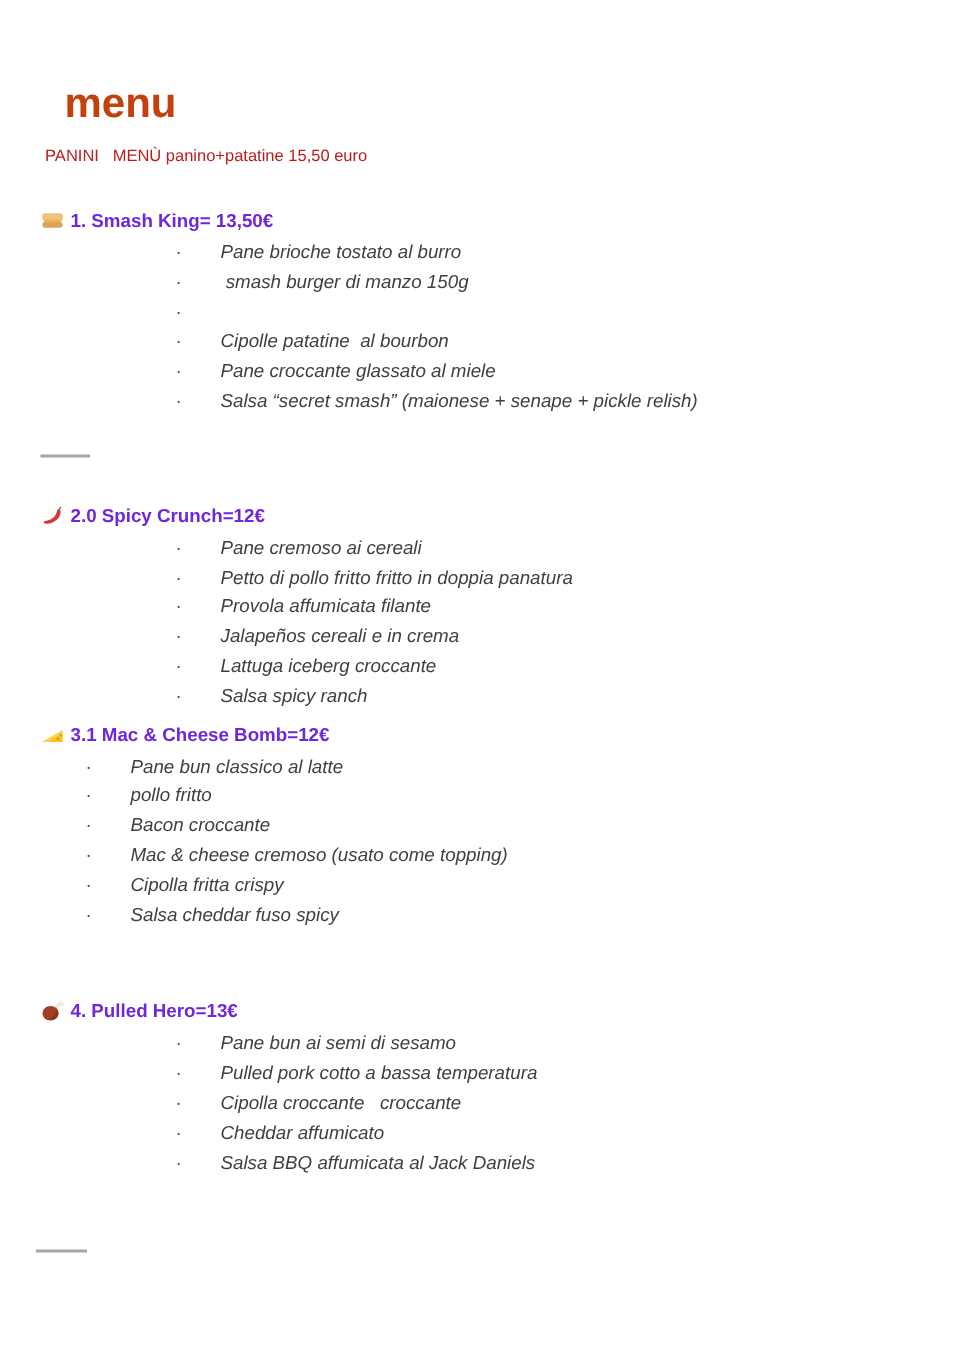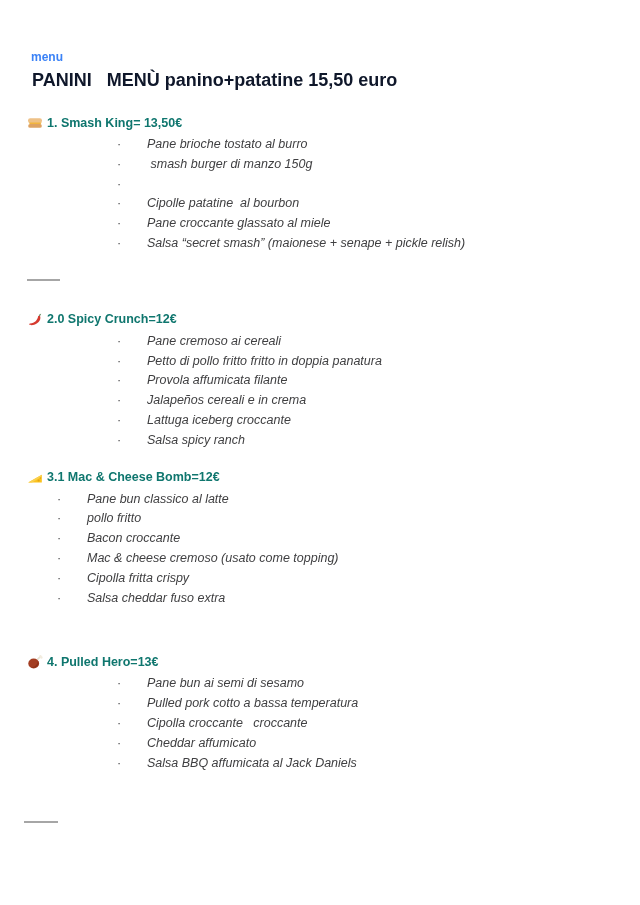--- a/index.html
+++ b/index.html
@@ -10,47 +10,46 @@
     height: 905px;
     font-family: "Liberation Sans", "DejaVu Sans", sans-serif;
     color: #404042;
     overflow: hidden;
   }
   .doc {
     padding: 41px 27px 0 27px;
     box-sizing: border-box;
   }
   .title {
-    margin: 4px;
-    font-size: 12px;
+    margin: 16px;
+    font-size: 28px;
     font-weight: 700;
     line-height: 24px;
-    color: #3b82f6;
+    color: #c2410c;
     white-space: pre-wrap;
   }
   .subtitle {
     margin-top: 4px;
-    font-size: 18px;
+    font-size: 11px;
     line-height: 15px;
-    color: #0f172a;
+    color: #b91c1c;
     white-space: pre-wrap;
-    font-weight: bold;
   }
   .section { margin-top: 27px; }
   .sec-1 { margin-top: 31px; }
-  .sec-2 { margin-top: 19px; }
+  .sec-2 { margin-top: 7px; }
   .sec-3 { margin-top: 46px; }
   .section-header {
     display: flex;
-    align-items: center;
+    align-items: flex-end;
     gap: 4px;
     font-size: 12.5px;
     font-weight: 700;
     line-height: 15px;
-    color: #0f766e;
+    color: #6d28d9;
     white-space: pre-wrap;
   }
   .icon {
     width: 16px;
     height: 16px;
     flex: 0 0 16px;
     display: inline-flex;
     align-items: center;
     justify-content: center;
   }
@@ -185,21 +184,21 @@
           <li class="item">
             <span class="dot">·</span>
             <span class="item-text">Mac &amp; cheese cremoso (usato come topping)</span>
           </li>
           <li class="item">
             <span class="dot">·</span>
             <span class="item-text">Cipolla fritta crispy</span>
           </li>
           <li class="item">
             <span class="dot">·</span>
-            <span class="item-text">Salsa cheddar fuso extra</span>
+            <span class="item-text">Salsa cheddar fuso spicy</span>
           </li>
         </ul>
   </section>
 
   <section class="section sec-3 wide">
     <div class="section-header">
       <span class="icon"><svg width="16" height="16" viewBox="0 0 16 16">
               <path d="M9.4 6.6 L12.8 3.2" stroke="#e9e2d4" stroke-width="1.7" stroke-linecap="round" fill="none"></path>
               <circle cx="13.4" cy="2.2" r="1.2" fill="#f2ecdf"></circle>
               <circle cx="14.4" cy="3.5" r="1.2" fill="#f2ecdf"></circle>

